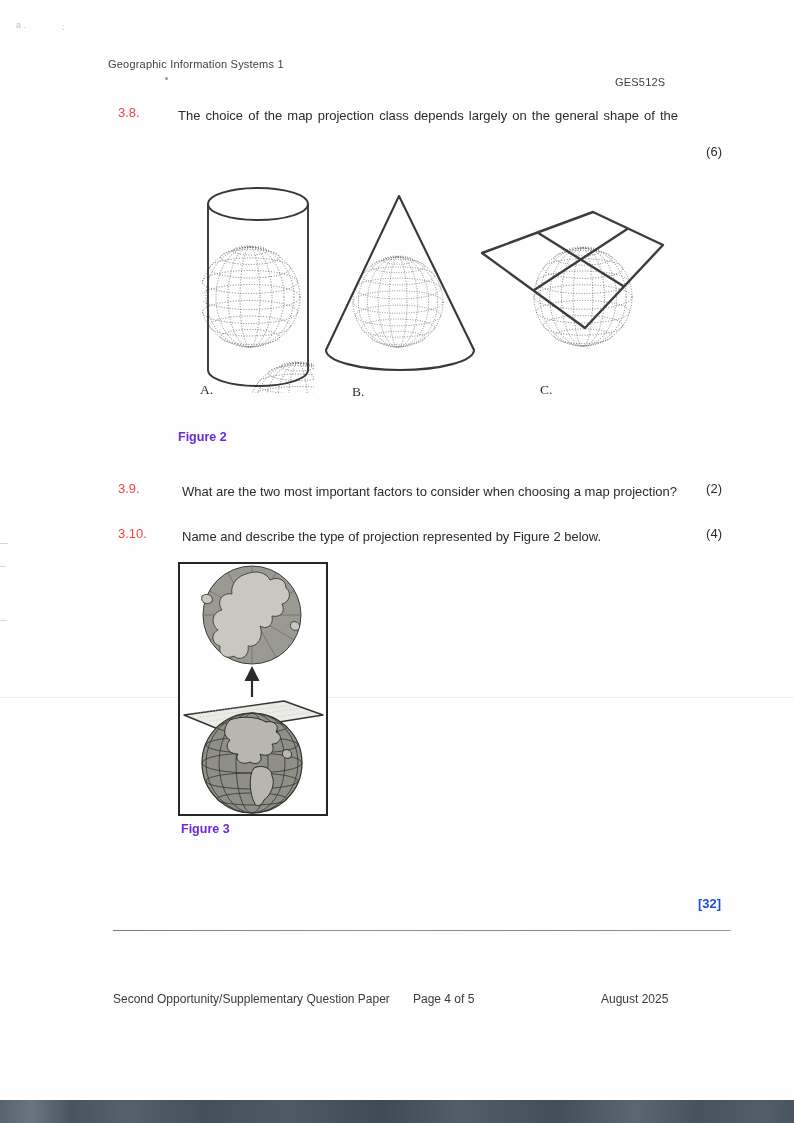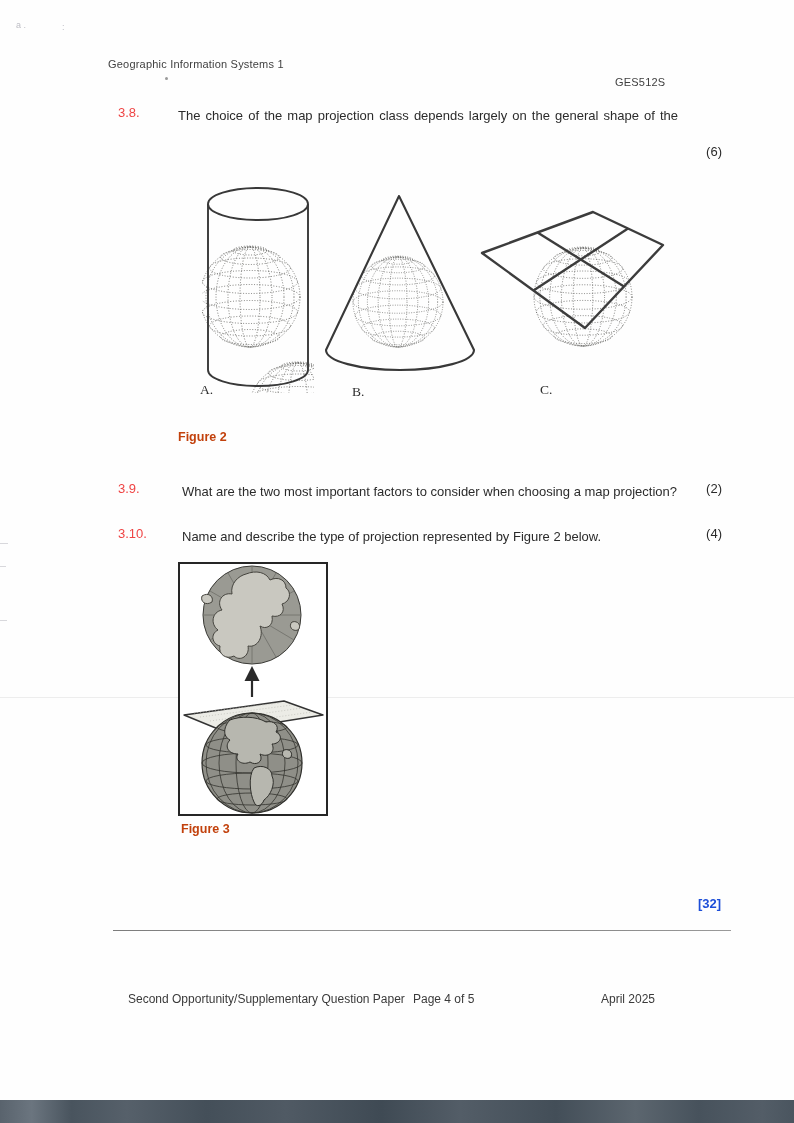--- a/index.html
+++ b/index.html
@@ -9,21 +9,21 @@
     background:#fefefe; overflow:hidden;
     font-family:"Liberation Sans", sans-serif; color:#2d2d2d;
   }
   .abs { position:absolute; }
   .hdr { font-size:11px; color:#3f3f3f; letter-spacing:.2px; }
   .body-txt { font-size:13px; line-height:21px; color:#2b2b2b; }
   .qnum { font-size:13px; color:#ef4444; }
   .marks { font-size:13px; color:#2b2b2b; }
   .just { text-align:justify; }
   .just::after { content:""; display:inline-block; width:100%; }
-  .figcap { font-size:12.5px; font-weight:bold; color:#c2410c; }
+  .figcap { font-size:12.5px; font-weight:bold; color:#6d28d9; }
   .diagram-label { font-family:"Liberation Serif", serif; font-size:13.5px; color:#2e2e2e; }
   .total { font-size:13px; font-weight:bold; color:#1d4ed8; }
   .rule { height:1px; background:linear-gradient(90deg,#7c7c7c,#929292 40%,#858585 70%,#9a9a9a); }
   .footer-txt { font-size:12px; color:#3a3a3a; }
   .scan-line { height:1px; background:#ededed; }
   .scan-mark { color:#bdbdc4; font-size:9px; }
   .scan-dot { width:3px; height:3px; border-radius:50%; background:#9a9a9a; }
   .edge-dash { background:#d8d8dc; }
   .scanner-bar {
     background:linear-gradient(90deg,
@@ -182,19 +182,19 @@
       </g>
     </svg>
   </div>
 
   <div class="abs figcap" style="left:181px; top:822px;">Figure 3</div>
 
   <div class="abs total" style="left:698px; top:896px;">[32]</div>
 
   <div class="abs rule" style="left:113px; top:930px; width:618px;"></div>
 
-  <div class="abs footer-txt" style="left:113px; top:992px;margin-left:15px;">Second Opportunity/Supplementary Question Paper</div>
+  <div class="abs footer-txt" style="left:113px; top:992px;">Second Opportunity/Supplementary Question Paper</div>
   <div class="abs footer-txt" style="left:413px; top:992px;">Page 4 of 5</div>
-  <div class="abs footer-txt" style="left:601px; top:992px;">April 2025</div>
+  <div class="abs footer-txt" style="left:601px; top:992px;">August 2025</div>
 
   <div class="abs scanner-bar" style="left:0; top:1100px; width:794px; height:23px;"></div>
 
 </div>
 
 </body></html>

